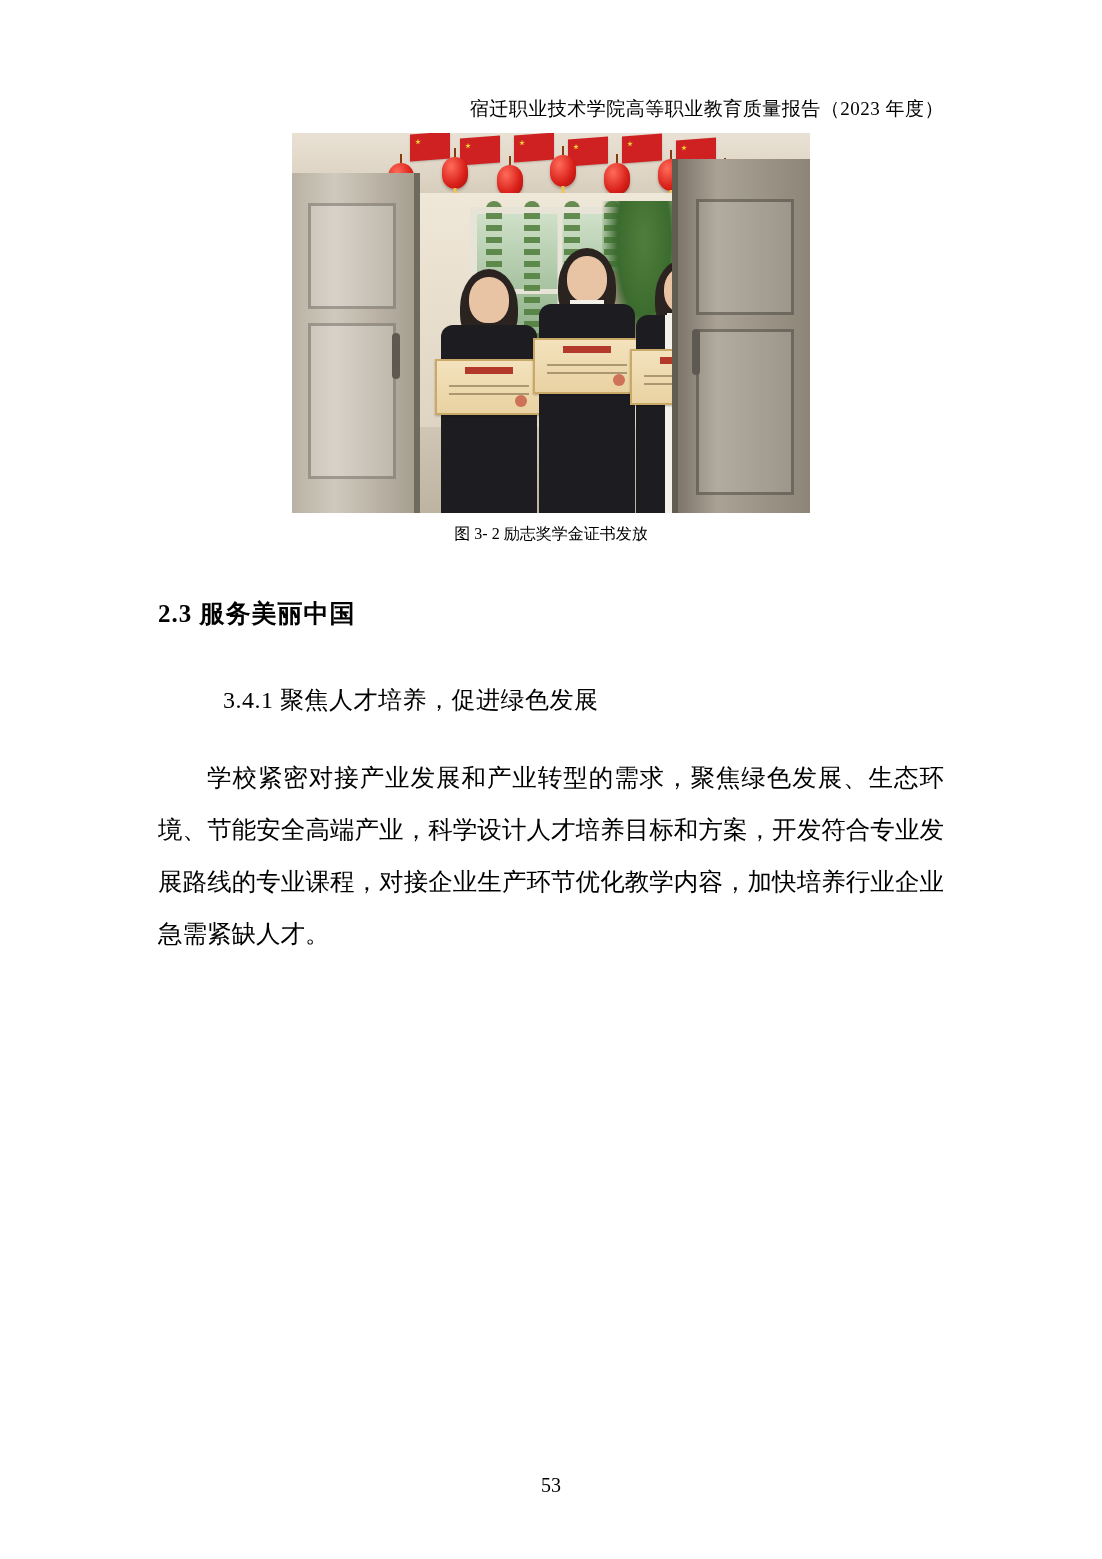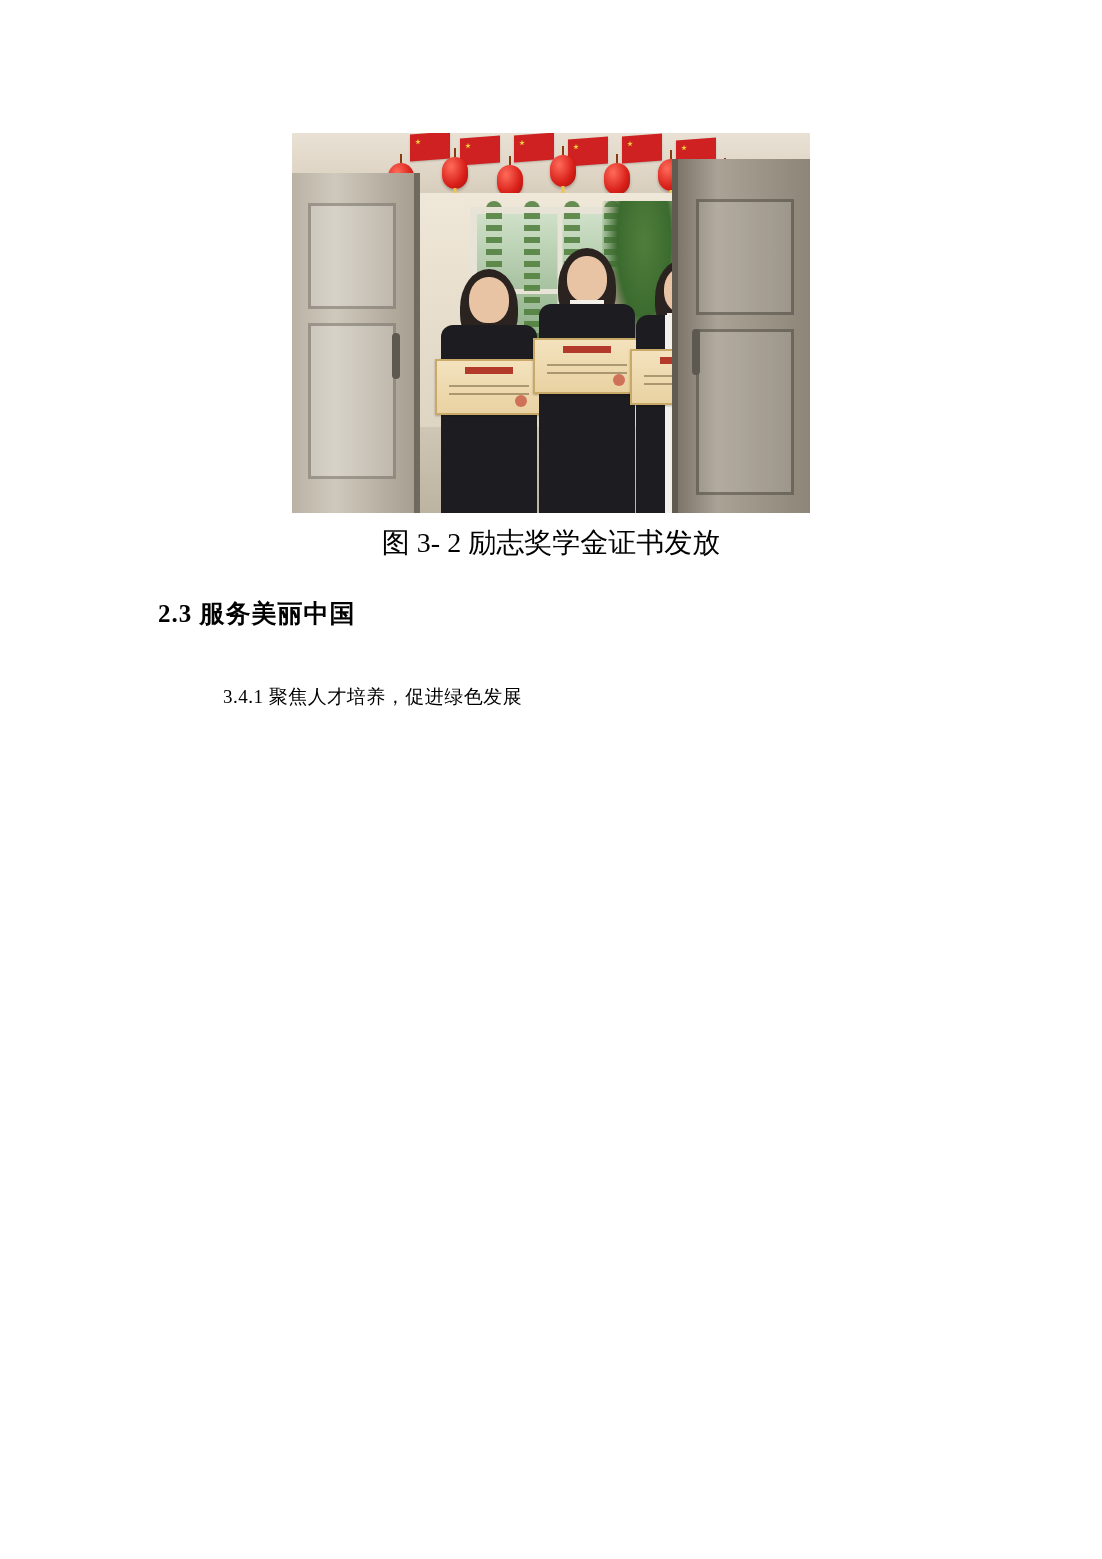--- a/index.html
+++ b/index.html
@@ -180,37 +180,37 @@
   .cert .cert-seal {
     position:absolute; right: 14px; bottom: 6px; width: 12px; height: 12px;
     border-radius: 50%; background: rgba(190,60,45,.65);
   }
 
   .caption {
     position: absolute;
     top: 524px;
     left: 0; right: 0;
     text-align: center;
-    font-size: 28px;
+    font-size: 16px;
     font-family: "Liberation Serif", "DejaVu Serif", serif;
   }
 
   .h2 {
     position: absolute;
     top: 597px;
     left: 158px;
     font-size: 25px;
     font-weight: bold;
     letter-spacing: 1px;
   }
   .h3 {
     position: absolute;
     top: 684px;
     left: 223px;
-    font-size: 19px;
+    font-size: 24px;
     letter-spacing: 0.5px;
   }
 
   .body-text {
     position: absolute;
     top: 752px;
     left: 158px;
     width: 786px;
     font-size: 24.5px;
     line-height: 52px;
@@ -227,20 +227,21 @@
     left: 0; right: 0;
     text-align: center;
     font-size: 20px;
   }
 </style>
 </head>
 <body>
 
 <div class="page">
 
+  <div class="header">宿迁职业技术学院高等职业教育质量报告（2023 年度）</div>
 
   <div class="figure-wrap">
     <div class="photo">
 
       <div class="ceiling"></div>
 
       <div class="flag" style="left:118px;top:0px;"></div>
       <div class="flag" style="left:168px;top:4px;"></div>
       <div class="flag" style="left:222px;top:1px;"></div>
       <div class="flag" style="left:276px;top:5px;"></div>
@@ -320,15 +321,17 @@
 
     </div>
   </div>
 
   <div class="caption">图 3- 2 励志奖学金证书发放</div>
 
   <div class="h2">2.3 服务美丽中国</div>
   <div class="h3">3.4.1  聚焦人才培养，促进绿色发展</div>
 
   <div class="body-text">
+    <p>学校紧密对接产业发展和产业转型的需求，聚焦绿色发展、生态环境、节能安全高端产业，科学设计人才培养目标和方案，开发符合专业发展路线的专业课程，对接企业生产环节优化教学内容，加快培养行业企业急需紧缺人才。</p>
   </div>
 
+  <div class="pagenum">53</div>
 </div>
 
 </body></html>

